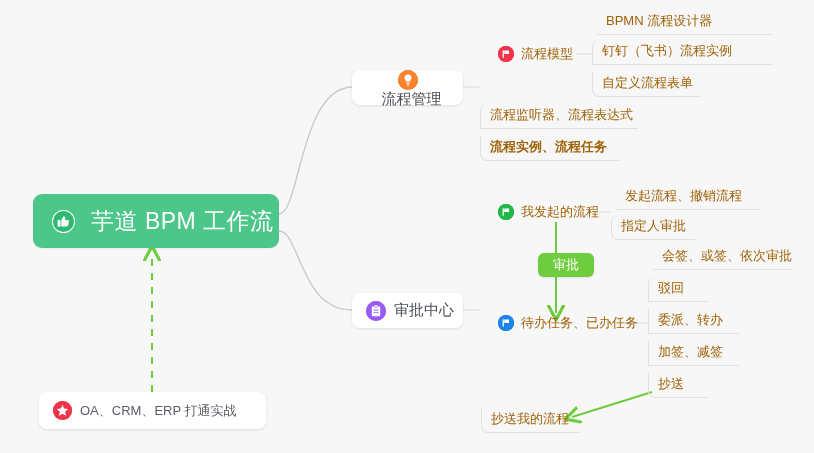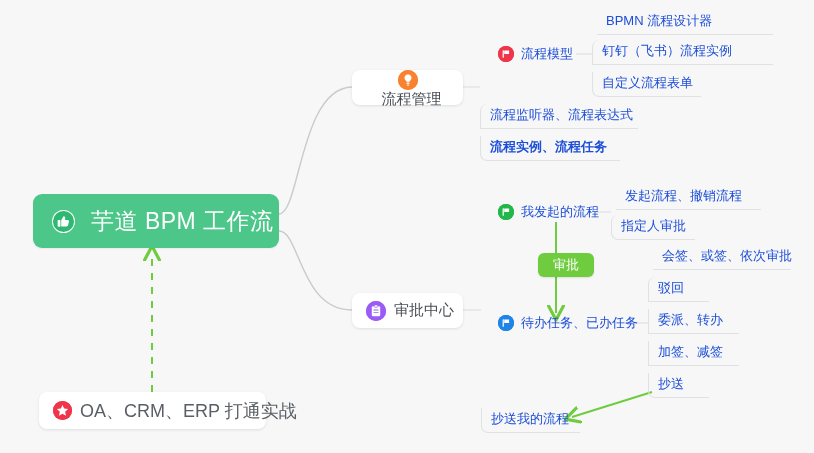--- a/index.html
+++ b/index.html
@@ -84,21 +84,21 @@
   .card-node.accent .lbl {
     color: #4a4f56;
     font-size: 15px;
   }
 
   
   .leaf {
     position: absolute;
     box-sizing: border-box;
     font-size: 13px;
-    color: #1d4ed8;
+    color: #a16207;
     white-space: nowrap;
     padding: 2px 8px 5px 9px;
     display: flex;
     align-items: center;
   }
   .leaf .lbl { line-height: 17px; }
   .leaf .iconwrap { margin-right: 7px; display:flex; }
 
   .ul-b   { border-bottom: 1px solid #e0e1e3; }
   .ul-bl  { border-bottom: 1px solid #e0e1e3; border-left: 1px solid #e0e1e3; }
@@ -281,16 +281,16 @@
   </div>
 
   <div class="card-node" style="left:39px; top:392px; width:227px; height:37px;">
     <span class="cicon" style="background:#f0354a; width:19px; height:19px;">
       <svg width="19" height="19" viewBox="0 0 20 20">
         <circle cx="10" cy="10" r="10" fill="#f0354a"></circle>
         <path d="M10 4.1 L11.75 8.0 L15.9 8.45 L12.8 11.3 L13.68 15.4
                  L10 13.3 L6.32 15.4 L7.2 11.3 L4.1 8.45 L8.25 8.0 Z" fill="#ffffff"></path>
       </svg>
     </span>
-    <span class="lbl" style="font-size:18px;">OA、CRM、ERP 打通实战</span>
+    <span class="lbl" style="font-size:13px;">OA、CRM、ERP 打通实战</span>
   </div>
 
 </div>
 
 </body></html>

